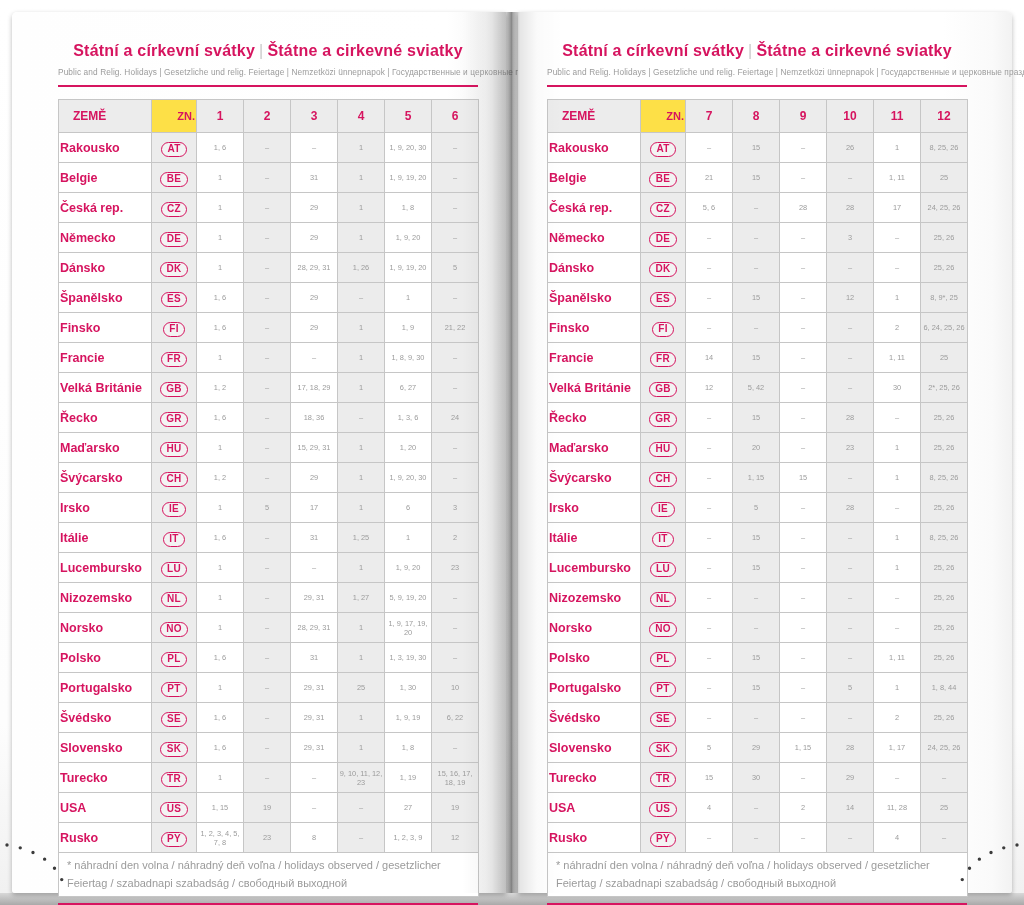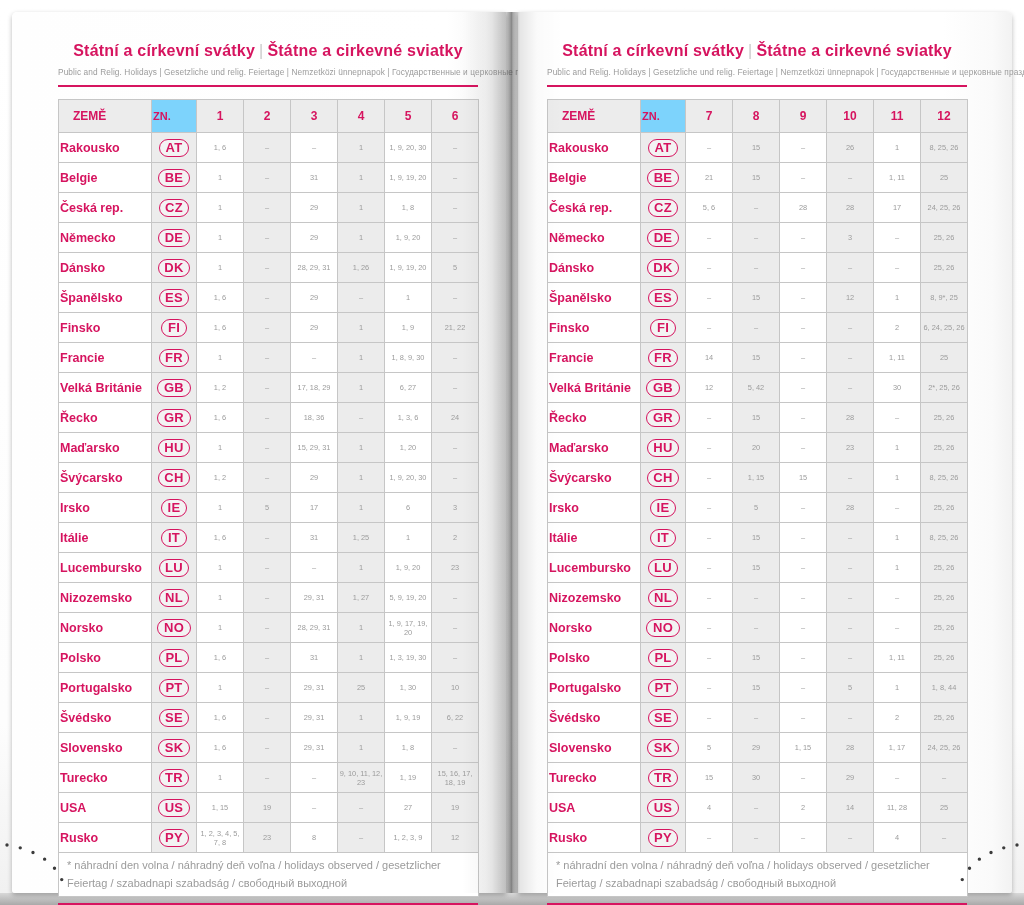--- a/index.html
+++ b/index.html
@@ -21,26 +21,26 @@
   .content-left{padding:30px 28px 0 46px;}
   .content-right{padding:30px 45px 0 29px;}
   .page-title{text-align:center;color:#d6145f;font-weight:bold;font-size:16px;letter-spacing:.2px;white-space:nowrap;}
   .tsep{color:#c9c9c9;font-weight:normal;padding:0 4px;}
   .subtitle{text-align:center;color:#9b9b9b;font-size:8.3px;margin-top:7px;white-space:nowrap;letter-spacing:.1px;}
   .rule{height:2px;background:#d6145f;margin-top:8px;}
   .rule-b{margin-top:6px;height:1.6px;}
   table.holidays{border-collapse:collapse;table-layout:fixed;width:420px;margin-top:12px;background:#fff;}
   table.holidays th,table.holidays td{border:1px solid #c6c6c6;overflow:hidden;}
   th.h-country{background:#ececec;color:#d6145f;font-size:12px;text-align:left;padding-left:14px;height:30px;}
-  th.h-code{background:#7dd3fc;color:#d6145f;font-size:11px;text-align:left;height:30px;}
+  th.h-code{background:#fde047;color:#d6145f;font-size:11px;text-align:right;height:30px;}
   th.h-month{background:#ececec;color:#d6145f;font-size:12px;text-align:center;height:30px;}
   td.c-country{color:#d6145f;font-weight:bold;font-size:12.5px;height:27px;background:#fff;}
   td.c-code{background:#ececec;text-align:center;}
   span.badge{display:inline-block;border:1.4px solid #d6145f;border-radius:10px;color:#d6145f;
-    font-size:13px;font-weight:bold;padding:1.5px 5.5px;line-height:1;letter-spacing:.3px;background:rgba(255,255,255,.4);}
+    font-size:10px;font-weight:bold;padding:1.5px 5.5px;line-height:1;letter-spacing:.3px;background:rgba(255,255,255,.4);}
   td.c-val{color:#9b9b9b;font-size:7.4px;text-align:center;background:#fff;letter-spacing:0;}
   td.c-val.shade{background:#ececec;}
   td.c-foot{color:#9b9b9b;font-size:11px;text-align:left;padding:4px 10px 4px 8px;line-height:1.6;background:#fff;}
   .stitch{position:absolute;left:0;top:0;pointer-events:none;}
 </style>
 </head>
 <body>
 
 <div class="canvas">
   <div class="bottom-band"></div>

